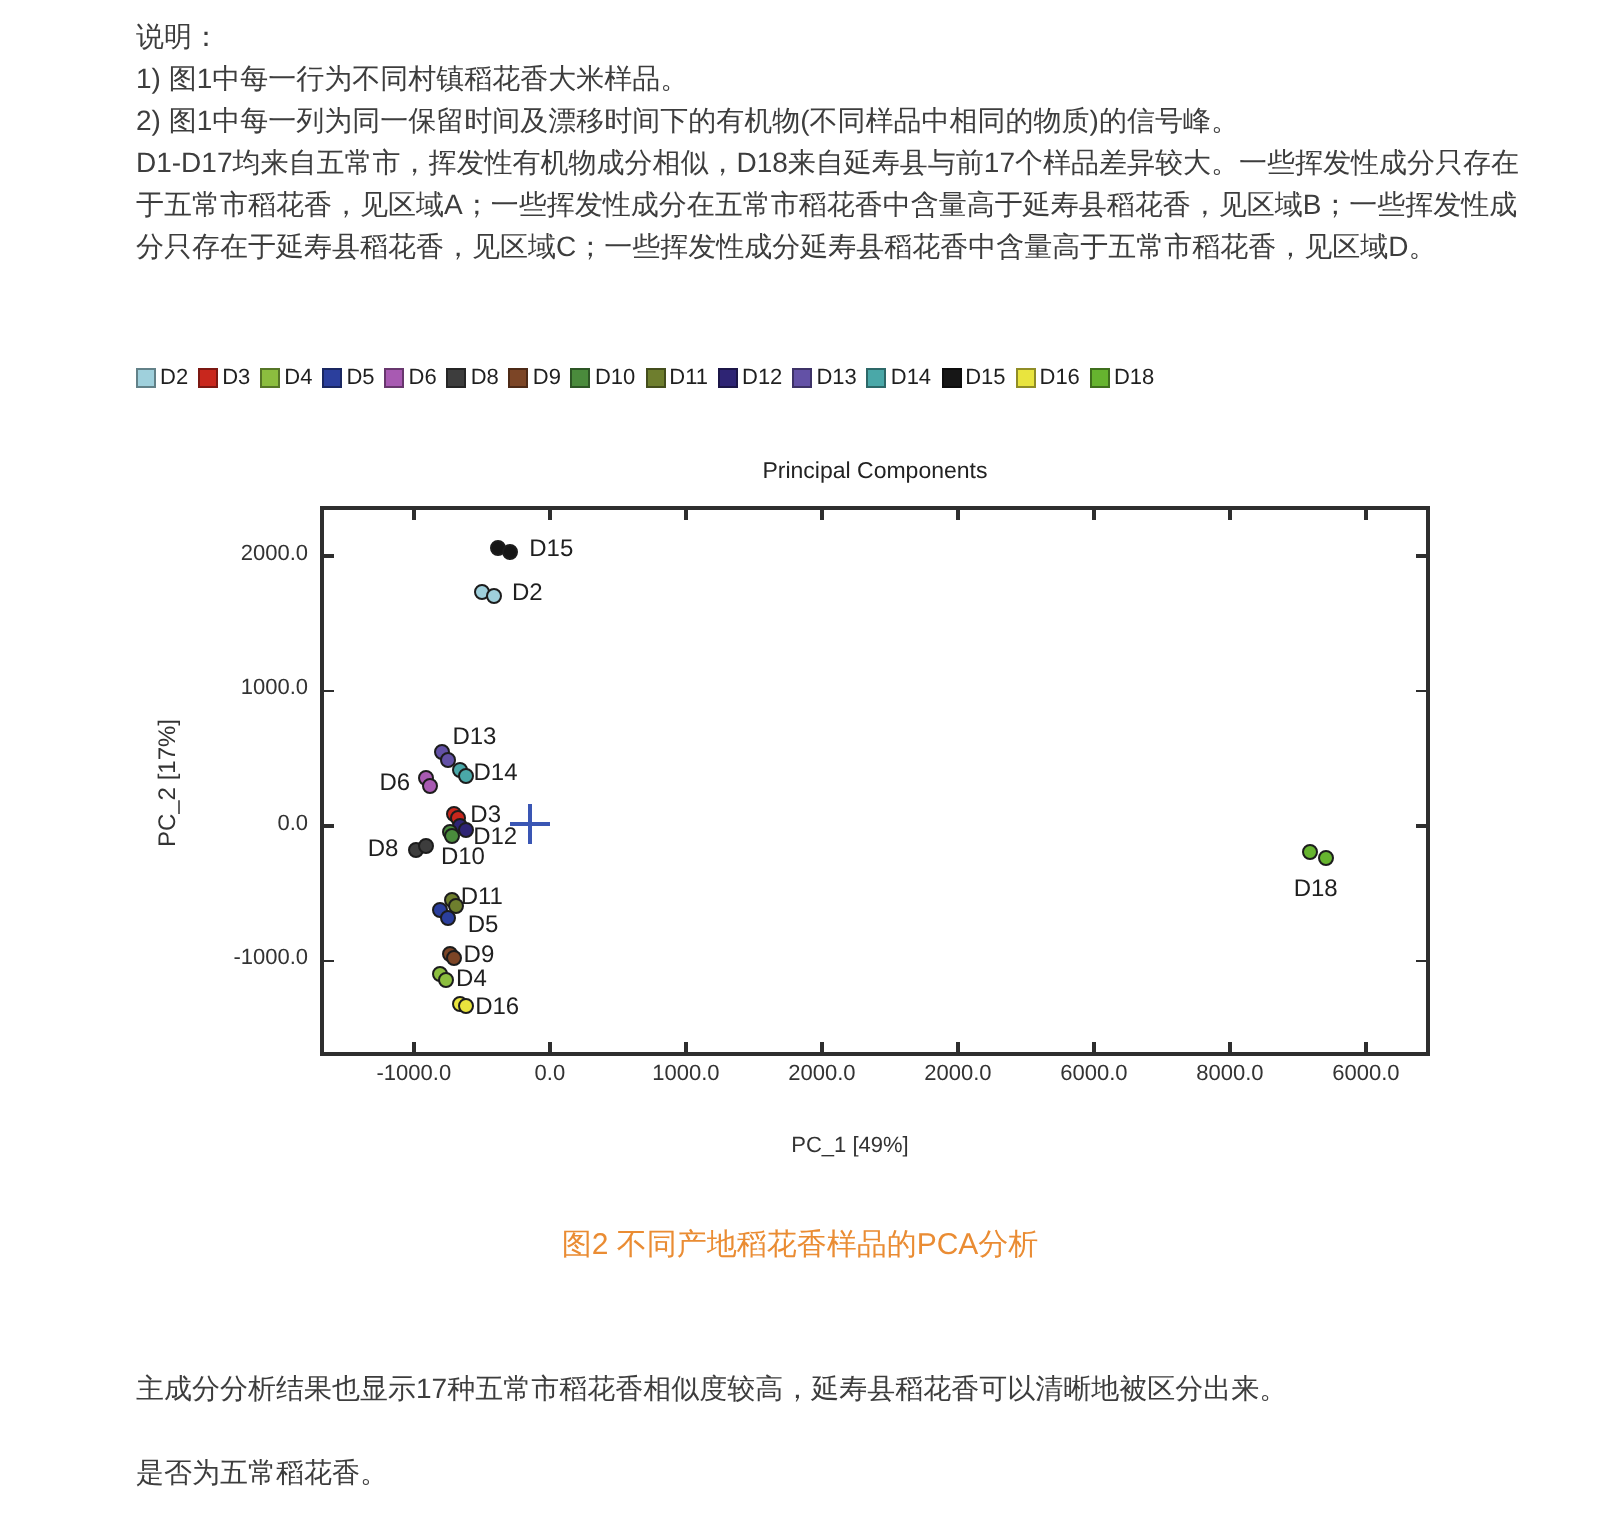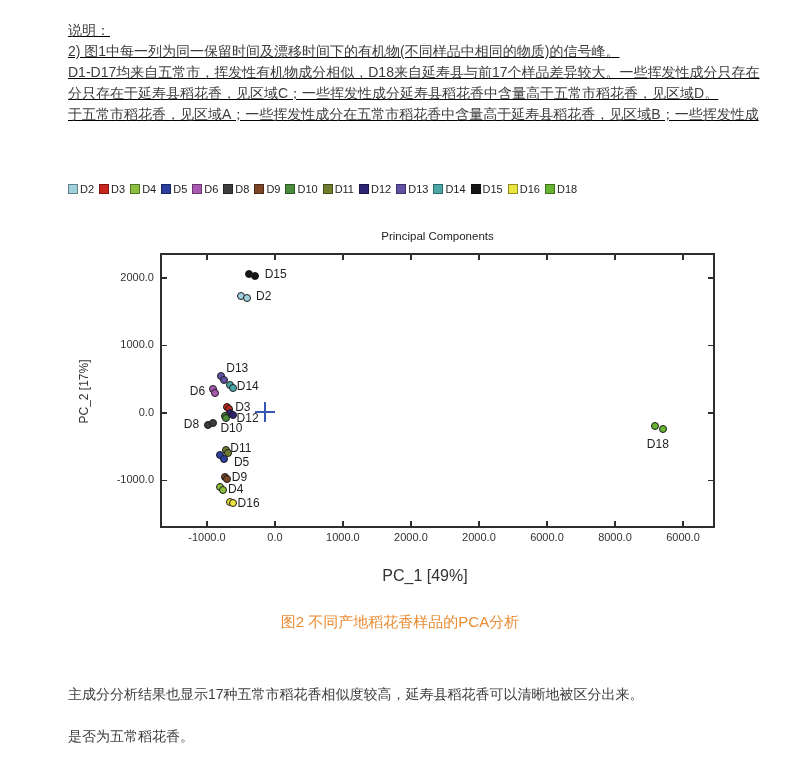--- a/index.html
+++ b/index.html
@@ -3,53 +3,54 @@
 <meta charset="utf-8">
 <style>
   html,body{margin:0;padding:0;}
   body{
     width:800px;height:765px;position:relative;background:#ffffff;
     font-family:"Liberation Sans","DejaVu Sans",sans-serif;
     overflow:hidden;
   }
   .notes{position:absolute;left:68px;width:700px;}
   .note-line{font-size:14px;line-height:21px;color:#3d3d3d;white-space:nowrap;}
-  #notes-top{top:20px;text-decoration:underline;}
+  #notes-top{top:8px;}
   #legend{position:absolute;left:68px;top:183px;display:flex;align-items:center;}
   .legend-item{display:flex;align-items:center;margin-right:5px;}
   .legend-swatch{width:10px;height:10px;border:1px solid rgba(0,0,0,.38);box-sizing:border-box;margin-right:2px;}
   .legend-label{font-size:11px;color:#1f1f1f;}
   #chart{position:absolute;left:0;top:0;width:800px;height:765px;}
   #plot-box{position:absolute;left:160px;top:253px;width:555px;height:275px;
     border:2px solid #2e2e2e;box-sizing:border-box;}
   #chart-title{position:absolute;left:160px;top:230px;width:555px;text-align:center;
     font-size:11.5px;color:#222;}
   .tick{position:absolute;background:#2e2e2e;}
   .xtick-label{position:absolute;font-size:11px;color:#333;width:60px;text-align:center;top:531px;}
   .ytick-label{position:absolute;font-size:11px;color:#333;width:50px;text-align:right;left:104px;}
   #xaxis-label{position:absolute;left:375px;top:567px;width:100px;text-align:center;
-    font-size:16px;color:#333;}
+    font-size:11px;color:#333;}
   #yaxis-label{position:absolute;left:24px;top:384px;width:120px;height:15px;text-align:center;
     font-size:12px;color:#333;transform:rotate(-90deg);}
   .dot{position:absolute;width:6px;height:6px;border:1px solid #1c1c1c;border-radius:50%;box-sizing:content-box;}
   .pt-label{position:absolute;font-size:12px;color:#1f1f1f;white-space:nowrap;line-height:13px;}
   .cross-bar{position:absolute;background:#3a56b4;}
   #caption{position:absolute;left:0;top:613px;width:800px;text-align:center;font-size:15px;}
   #notes-bottom{top:684px;}
   .para-gap{height:21px;}
 </style>
 </head>
 <body>
 
 <div id="notes-top" class="notes">
     <div class="note-line">说明：</div>
+    <div class="note-line">1) 图1中每一行为不同村镇稻花香大米样品。</div>
     <div class="note-line">2) 图1中每一列为同一保留时间及漂移时间下的有机物(不同样品中相同的物质)的信号峰。</div>
     <div class="note-line">D1-D17均来自五常市，挥发性有机物成分相似，D18来自延寿县与前17个样品差异较大。一些挥发性成分只存在</div>
+    <div class="note-line">于五常市稻花香，见区域A；一些挥发性成分在五常市稻花香中含量高于延寿县稻花香，见区域B；一些挥发性成</div>
     <div class="note-line">分只存在于延寿县稻花香，见区域C；一些挥发性成分延寿县稻花香中含量高于五常市稻花香，见区域D。</div>
-    <div class="note-line">于五常市稻花香，见区域A；一些挥发性成分在五常市稻花香中含量高于延寿县稻花香，见区域B；一些挥发性成</div>
   </div>
 
 <div id="legend">
     <div class="legend-item">
       <div class="legend-swatch" style="background: rgb(159, 208, 220);"></div>
       <div class="legend-label">D2</div>
     </div>
     <div class="legend-item">
       <div class="legend-swatch" style="background: rgb(200, 39, 29);"></div>
       <div class="legend-label">D3</div>

